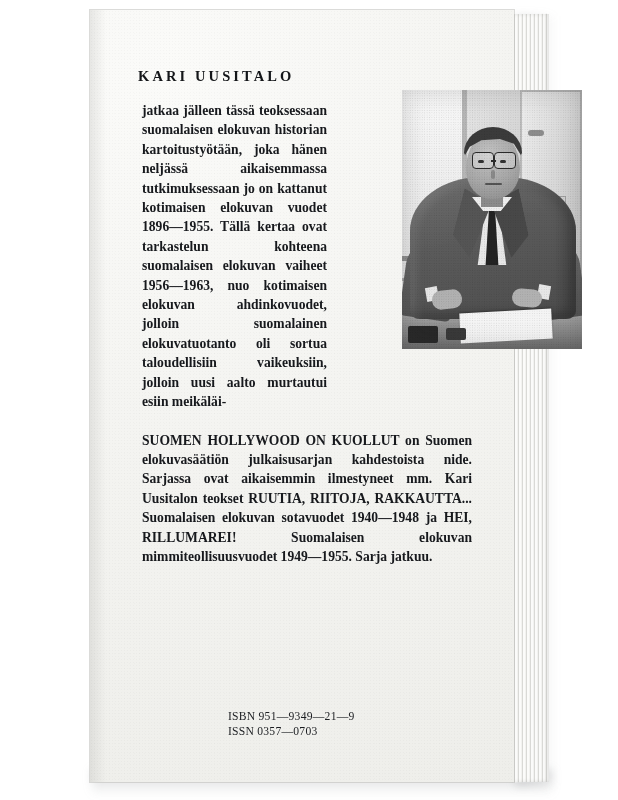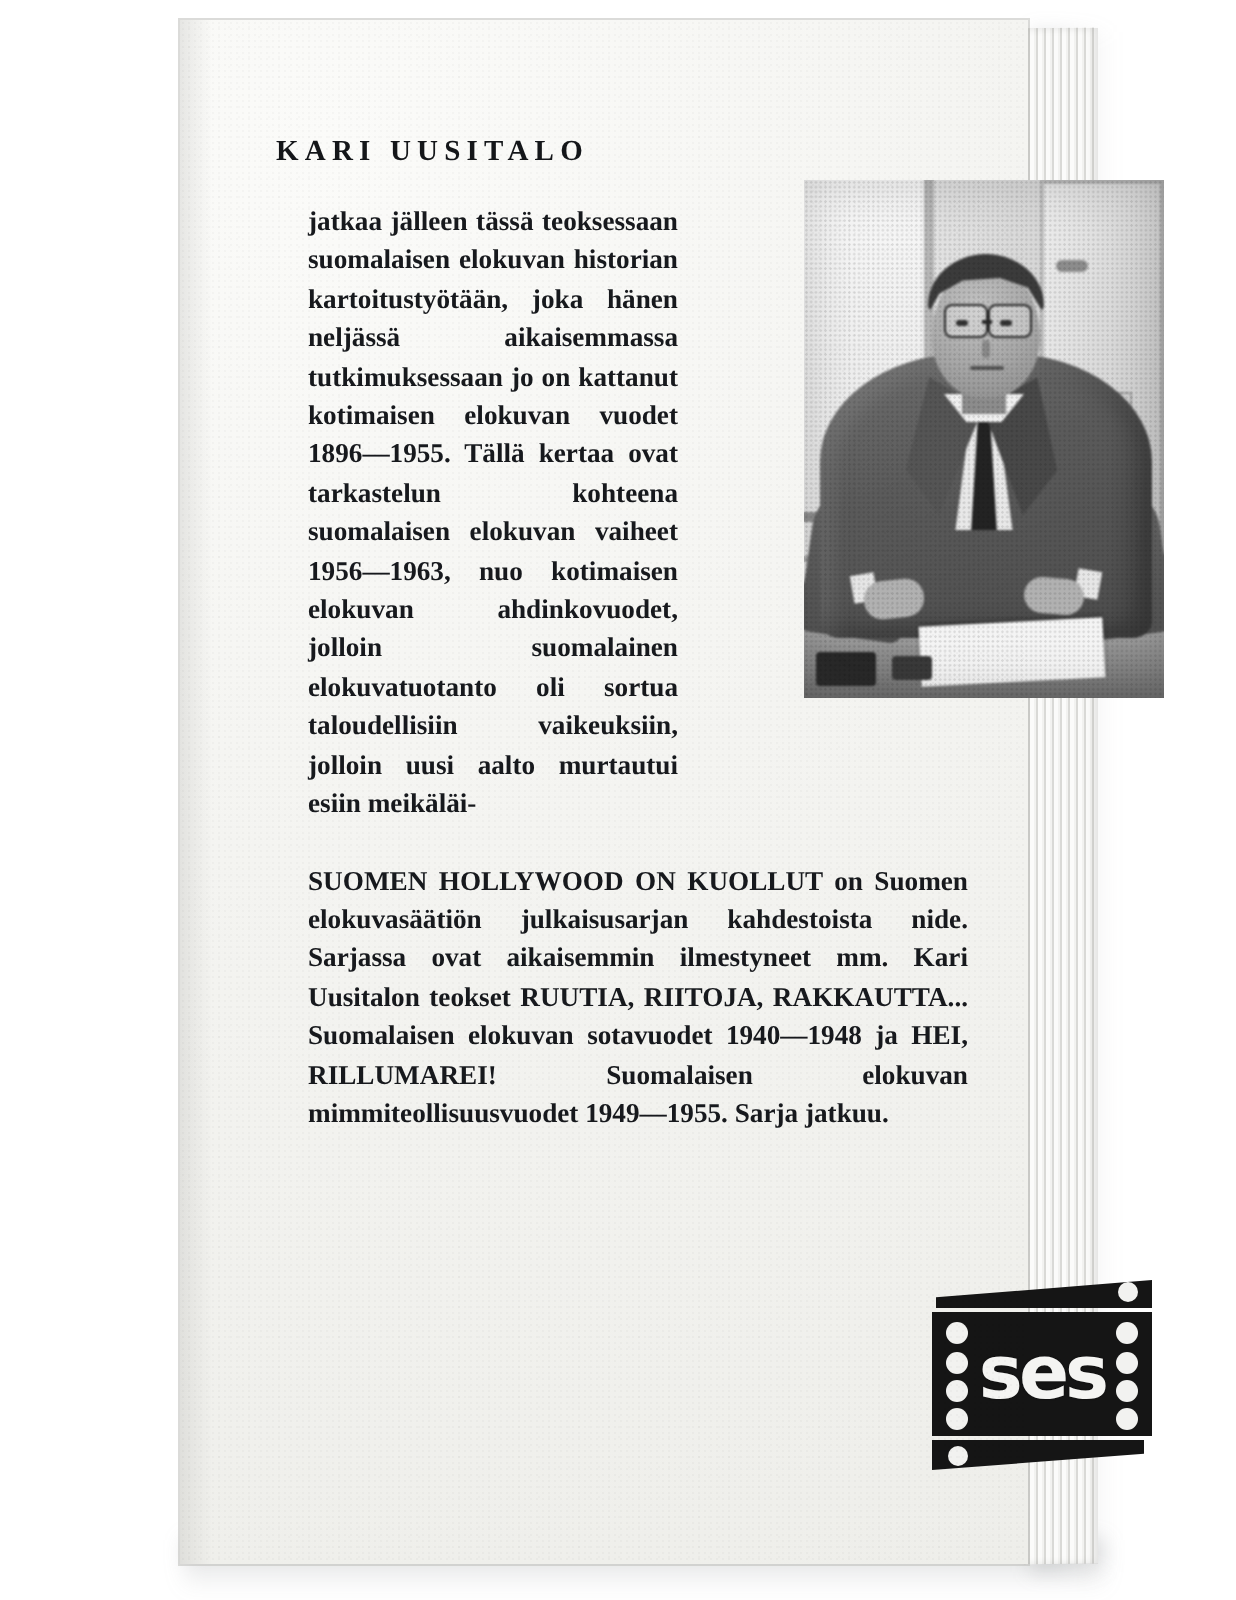--- a/index.html
+++ b/index.html
@@ -297,21 +297,21 @@
 
   
   .para {
     font-family: "Liberation Serif", serif;
     font-weight: bold;
     font-size: 13.6px;
     line-height: 19.4px;
     text-align: justify;
     text-justify: inter-word;
     color: #17191d;
-    margin: 16px;
+    margin: 4px;
     hyphens: none;
   }
   #p1 { width: 185px; }
   #p1-cont { width: 330px; margin-top: 0; }
   #p2 { width: 330px; margin-top: 19px; }
   #p3 { width: 330px; margin-top: 19px; }
 
   
   #ids {
     position: absolute;
@@ -428,35 +428,20 @@
     <div id="content">
       <div id="author">KARI UUSITALO</div>
 
       <p class="para" id="p1">jatkaa jälleen tässä teoksessaan suomalaisen elokuvan historian kartoitustyötään, joka hänen neljässä aikaisemmassa tutkimuksessaan jo on kattanut kotimaisen elokuvan vuodet 1896—1955. Tällä kertaa ovat tarkastelun kohteena suomalaisen elokuvan vaiheet 1956—1963, nuo kotimaisen elokuvan ahdinkovuodet, jolloin suomalainen elokuvatuotanto oli sortua taloudellisiin vaikeuksiin, jolloin uusi aalto murtautui esiin meikäläi-</p>
 
 
 
       <p class="para" id="p3">SUOMEN HOLLYWOOD ON KUOLLUT on Suomen elokuvasäätiön julkaisusarjan kahdestoista nide. Sarjassa ovat aikaisemmin ilmestyneet mm. Kari Uusitalon teokset RUUTIA, RIITOJA, RAKKAUTTA... Suomalaisen elokuvan sotavuodet 1940—1948 ja HEI, RILLUMAREI! Suomalaisen elokuvan mimmiteollisuusvuodet 1949—1955. Sarja jatkuu.</p>
     </div>
 
-
-    <div id="logo">
-      <div class="strip" id="strip-top">
-        <span class="sprocket sp-top-r"></span>
-      </div>
-      <div class="strip" id="strip-mid">
-        <span class="sprocket" style="left:7px;  top:5px;"></span>
-        <span class="sprocket" style="left:7px;  top:20px;"></span>
-        <span class="sprocket" style="left:7px;  top:34px;"></span>
-        <span class="sprocket" style="left:7px;  top:48px;"></span>
-        <span class="sprocket" style="right:7px; top:5px;"></span>
-        <span class="sprocket" style="right:7px; top:20px;"></span>
-        <span class="sprocket" style="right:7px; top:34px;"></span>
-        <span class="sprocket" style="right:7px; top:48px;"></span>
-      </div>
-      <div id="ses-text">ses</div>
-      <div class="strip" id="strip-bot">
-        <span class="sprocket sp-bot-l"></span>
-      </div>
+    <div id="ids">
+      <div>ISBN 951—9349—21—9</div>
+      <div>ISSN 0357—0703</div>
     </div>
+
 
   </div>
 </div>
 
 </body></html>

